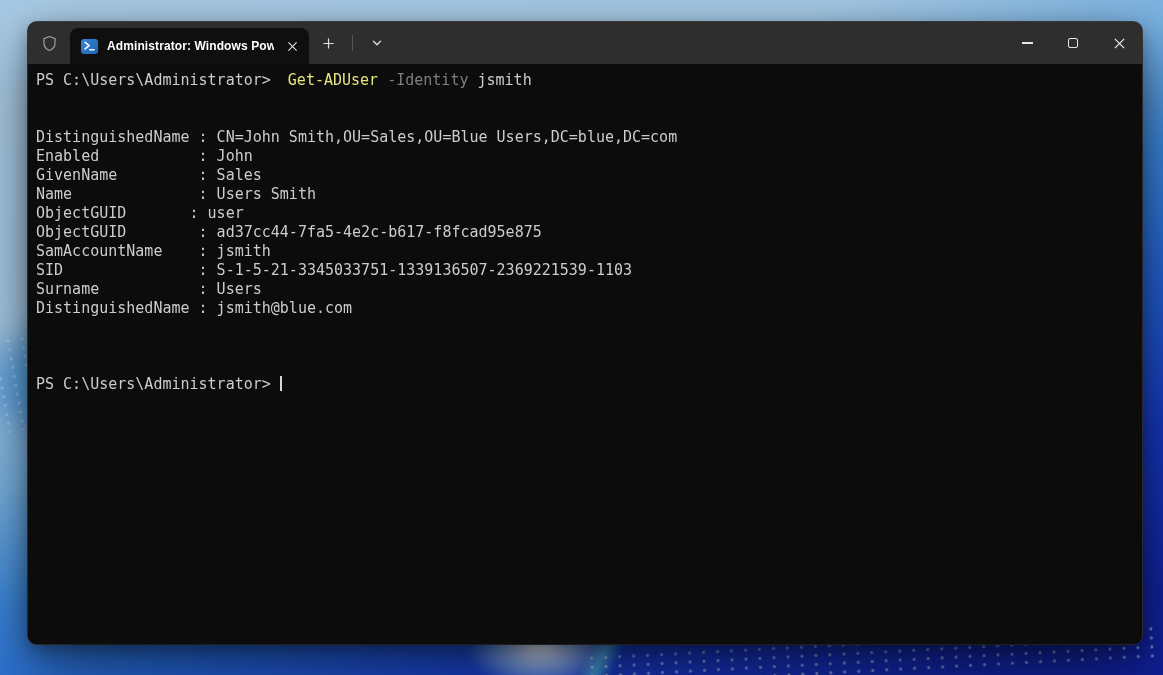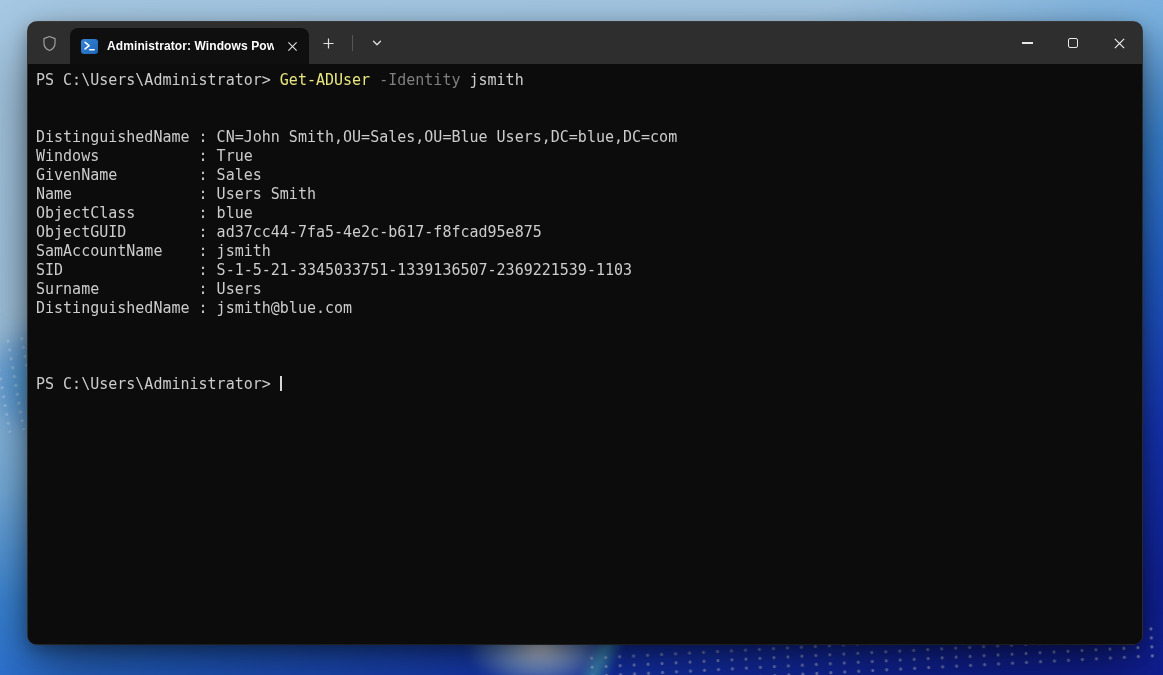--- a/index.html
+++ b/index.html
@@ -154,28 +154,28 @@
         </div>
         <div class="win-btn close">
           <svg width="13" height="13" viewBox="0 0 14 14">
             <path d="M2 2 L12 12 M12 2 L2 12" stroke="#f0f0f0" stroke-width="1.25"></path>
           </svg>
         </div>
       </div>
     </div>
 
     <div class="terminal" style="background: rgb(12, 12, 12);">
-      <pre id="terminal-pre" style="color: rgb(204, 204, 204);"><span>PS C:\Users\Administrator&gt; </span><span style="color: rgb(232, 230, 126);">Get-ADUser</span><span> </span><span style="color: rgb(127, 127, 127);">-Identity</span><span> jsmith</span>
+      <pre id="terminal-pre" style="color: rgb(204, 204, 204);"><span>PS C:\Users\Administrator&gt; </span><span style="color: rgb(232, 230, 126); margin-left: 8px;">Get-ADUser</span><span> </span><span style="color: rgb(127, 127, 127);">-Identity</span><span> jsmith</span>
 
 
 <span>DistinguishedName : CN=John Smith,OU=Sales,OU=Blue Users,DC=blue,DC=com</span>
-<span>Windows           : True</span>
+<span>Enabled           : John</span>
 <span>GivenName         : Sales</span>
 <span>Name              : Users Smith</span>
-<span>ObjectClass       : blue</span>
+<span>ObjectGUID       : user</span>
 <span>ObjectGUID        : ad37cc44-7fa5-4e2c-b617-f8fcad95e875</span>
 <span>SamAccountName    : jsmith</span>
 <span>SID               : S-1-5-21-3345033751-1339136507-2369221539-1103</span>
 <span>Surname           : Users</span>
 <span>DistinguishedName : jsmith@blue.com</span>
 
 
 
 <span>PS C:\Users\Administrator&gt; </span><span class="cursor"></span></pre>
     </div>

